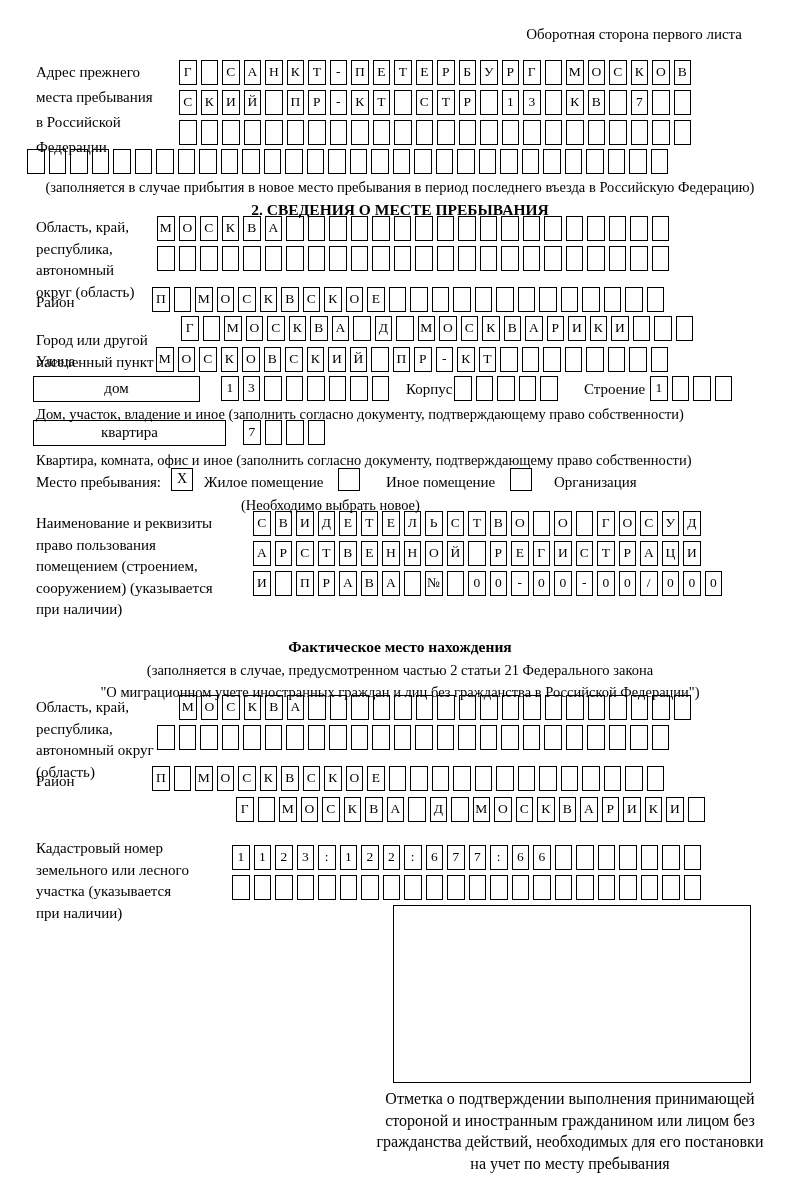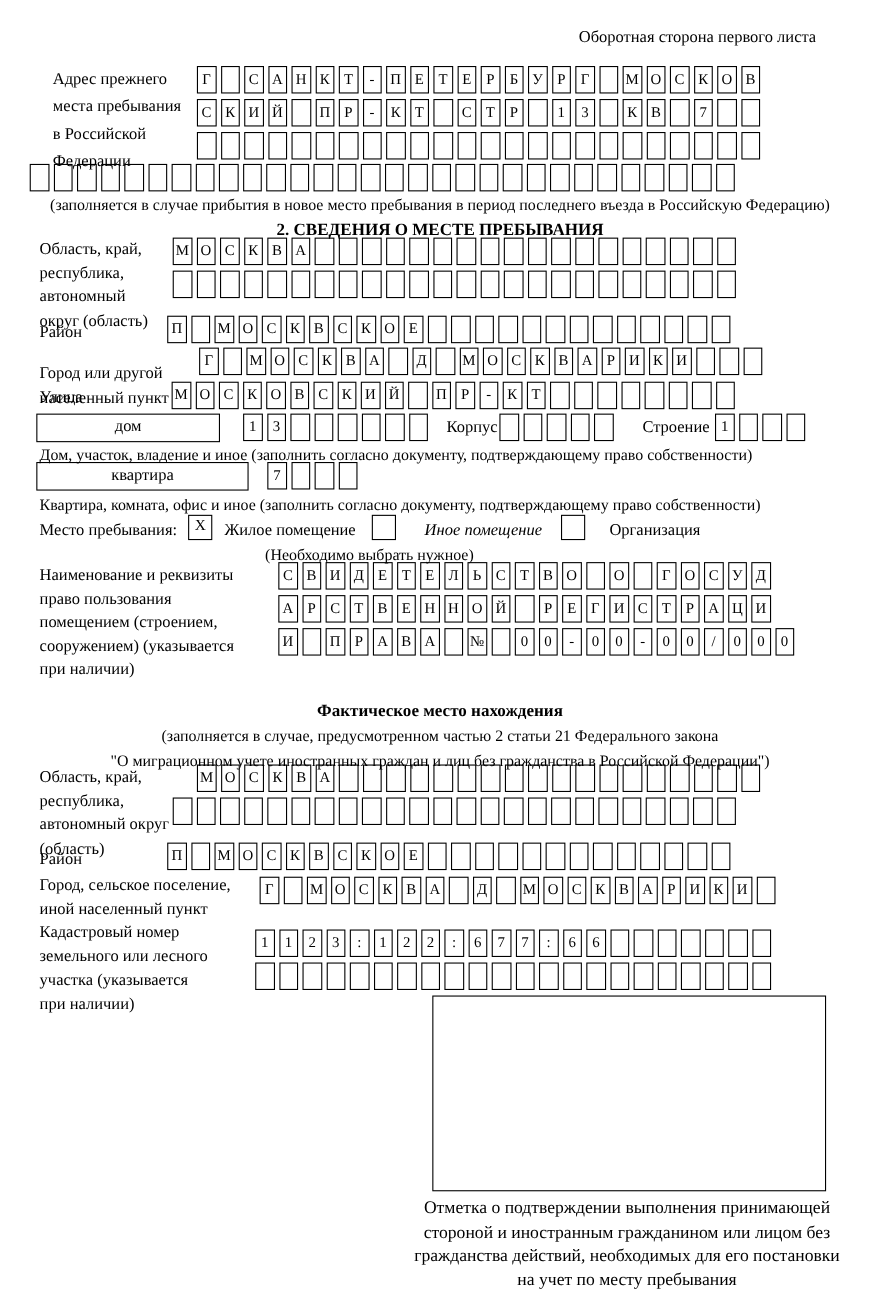--- a/index.html
+++ b/index.html
@@ -29,21 +29,21 @@
   .stampbox { position:absolute; border:1.6px solid #000; background:#fff; }
   .stampcap { position:absolute; text-align:center; font-size:16px; line-height:21.5px; }
 </style>
 </head>
 <body>
 
 <div class="page">
 
   <div class="txt" style="top:24px; right:58px;">Оборотная сторона первого листа</div>
 
-  <div class="lblblock" style="left:36px; top:60px;margin-left:12px;">
+  <div class="lblblock" style="left:36px; top:60px;">
     <div style="line-height:25px;">Адрес прежнего</div>
     <div style="line-height:25px;">места пребывания</div>
     <div style="line-height:25px;">в Российской</div>
     <div style="line-height:25px;">Федерации</div>
   </div>
   <div class="boxrow" style="left:179px; top:60px;"><span class="cbox">Г</span><span class="cbox"></span><span class="cbox">С</span><span class="cbox">А</span><span class="cbox">Н</span><span class="cbox">К</span><span class="cbox">Т</span><span class="cbox">-</span><span class="cbox">П</span><span class="cbox">Е</span><span class="cbox">Т</span><span class="cbox">Е</span><span class="cbox">Р</span><span class="cbox">Б</span><span class="cbox">У</span><span class="cbox">Р</span><span class="cbox">Г</span><span class="cbox"></span><span class="cbox">М</span><span class="cbox">О</span><span class="cbox">С</span><span class="cbox">К</span><span class="cbox">О</span><span class="cbox">В</span></div>
   <div class="boxrow" style="left:179px; top:90px;"><span class="cbox">С</span><span class="cbox">К</span><span class="cbox">И</span><span class="cbox">Й</span><span class="cbox"></span><span class="cbox">П</span><span class="cbox">Р</span><span class="cbox">-</span><span class="cbox">К</span><span class="cbox">Т</span><span class="cbox"></span><span class="cbox">С</span><span class="cbox">Т</span><span class="cbox">Р</span><span class="cbox"></span><span class="cbox">1</span><span class="cbox">3</span><span class="cbox"></span><span class="cbox">К</span><span class="cbox">В</span><span class="cbox"></span><span class="cbox">7</span><span class="cbox"></span><span class="cbox"></span></div>
   <div class="boxrow" style="left:179px; top:120px;"><span class="cbox"></span><span class="cbox"></span><span class="cbox"></span><span class="cbox"></span><span class="cbox"></span><span class="cbox"></span><span class="cbox"></span><span class="cbox"></span><span class="cbox"></span><span class="cbox"></span><span class="cbox"></span><span class="cbox"></span><span class="cbox"></span><span class="cbox"></span><span class="cbox"></span><span class="cbox"></span><span class="cbox"></span><span class="cbox"></span><span class="cbox"></span><span class="cbox"></span><span class="cbox"></span><span class="cbox"></span><span class="cbox"></span><span class="cbox"></span></div>
   <div class="boxrow" style="left:27px; top:149px;"><span class="cbox"></span><span class="cbox"></span><span class="cbox"></span><span class="cbox"></span><span class="cbox"></span><span class="cbox"></span><span class="cbox"></span><span class="cbox"></span><span class="cbox"></span><span class="cbox"></span><span class="cbox"></span><span class="cbox"></span><span class="cbox"></span><span class="cbox"></span><span class="cbox"></span><span class="cbox"></span><span class="cbox"></span><span class="cbox"></span><span class="cbox"></span><span class="cbox"></span><span class="cbox"></span><span class="cbox"></span><span class="cbox"></span><span class="cbox"></span><span class="cbox"></span><span class="cbox"></span><span class="cbox"></span><span class="cbox"></span><span class="cbox"></span><span class="cbox"></span></div>
   <div class="center note14" style="top:179px;">(заполняется в случае прибытия в новое место пребывания в период последнего въезда в Российскую Федерацию)</div>
@@ -80,24 +80,24 @@
   <div class="txt note14" style="left:36px; top:404px;">Дом, участок, владение и иное (заполнить согласно документу, подтверждающему право собственности)</div>
 
   <div class="widebox" style="left:33px; top:420px; width:193px;">квартира</div>
   <div class="boxrow" style="left:243px; top:420px;"><span class="cbox">7</span><span class="cbox"></span><span class="cbox"></span><span class="cbox"></span></div>
   <div class="txt note14" style="left:36px; top:450px;">Квартира, комната, офис и иное (заполнить согласно документу, подтверждающему право собственности)</div>
 
   <div class="txt" style="left:36px; top:472px;">Место пребывания:</div>
   <div class="checkbox" style="left:171px; top:468px;">X</div>
   <div class="txt" style="left:204px; top:472px;">Жилое помещение</div>
   <div class="checkbox" style="left:338px; top:468px;"></div>
-  <div class="txt" style="left:386px; top:472px;font-style:italic;">Иное помещение</div>
+  <div class="txt" style="left:386px; top:472px;">Иное помещение</div>
   <div class="checkbox" style="left:510px; top:468px;"></div>
   <div class="txt" style="left:554px; top:472px;">Организация</div>
-  <div class="txt note14" style="left:241px; top:495px;">(Необходимо выбрать нужное)</div>
+  <div class="txt note14" style="left:241px; top:495px;">(Необходимо выбрать новое)</div>
 
   <div class="lblblock" style="left:36px; top:513px;">
     <div>Наименование и реквизиты</div>
     <div>право пользования</div>
     <div>помещением (строением,</div>
     <div>сооружением) (указывается</div>
     <div>при наличии)</div>
   </div>
   <div class="boxrow" style="left:253px; top:511px;"><span class="cbox">С</span><span class="cbox">В</span><span class="cbox">И</span><span class="cbox">Д</span><span class="cbox">Е</span><span class="cbox">Т</span><span class="cbox">Е</span><span class="cbox">Л</span><span class="cbox">Ь</span><span class="cbox">С</span><span class="cbox">Т</span><span class="cbox">В</span><span class="cbox">О</span><span class="cbox"></span><span class="cbox">О</span><span class="cbox"></span><span class="cbox">Г</span><span class="cbox">О</span><span class="cbox">С</span><span class="cbox">У</span><span class="cbox">Д</span></div>
   <div class="boxrow" style="left:253px; top:541px;"><span class="cbox">А</span><span class="cbox">Р</span><span class="cbox">С</span><span class="cbox">Т</span><span class="cbox">В</span><span class="cbox">Е</span><span class="cbox">Н</span><span class="cbox">Н</span><span class="cbox">О</span><span class="cbox">Й</span><span class="cbox"></span><span class="cbox">Р</span><span class="cbox">Е</span><span class="cbox">Г</span><span class="cbox">И</span><span class="cbox">С</span><span class="cbox">Т</span><span class="cbox">Р</span><span class="cbox">А</span><span class="cbox">Ц</span><span class="cbox">И</span></div>
@@ -112,24 +112,20 @@
     <div>республика,</div>
     <div>автономный округ</div>
     <div>(область)</div>
   </div>
   <div class="boxrow" style="left:179px; top:695px;"><span class="cbox">М</span><span class="cbox">О</span><span class="cbox">С</span><span class="cbox">К</span><span class="cbox">В</span><span class="cbox">А</span><span class="cbox"></span><span class="cbox"></span><span class="cbox"></span><span class="cbox"></span><span class="cbox"></span><span class="cbox"></span><span class="cbox"></span><span class="cbox"></span><span class="cbox"></span><span class="cbox"></span><span class="cbox"></span><span class="cbox"></span><span class="cbox"></span><span class="cbox"></span><span class="cbox"></span><span class="cbox"></span><span class="cbox"></span><span class="cbox"></span></div>
   <div class="boxrow" style="left:157px; top:725px;"><span class="cbox"></span><span class="cbox"></span><span class="cbox"></span><span class="cbox"></span><span class="cbox"></span><span class="cbox"></span><span class="cbox"></span><span class="cbox"></span><span class="cbox"></span><span class="cbox"></span><span class="cbox"></span><span class="cbox"></span><span class="cbox"></span><span class="cbox"></span><span class="cbox"></span><span class="cbox"></span><span class="cbox"></span><span class="cbox"></span><span class="cbox"></span><span class="cbox"></span><span class="cbox"></span><span class="cbox"></span><span class="cbox"></span><span class="cbox"></span></div>
 
   <div class="txt" style="left:36px; top:771px;">Район</div>
   <div class="boxrow" style="left:152px; top:766px;"><span class="cbox">П</span><span class="cbox"></span><span class="cbox">М</span><span class="cbox">О</span><span class="cbox">С</span><span class="cbox">К</span><span class="cbox">В</span><span class="cbox">С</span><span class="cbox">К</span><span class="cbox">О</span><span class="cbox">Е</span><span class="cbox"></span><span class="cbox"></span><span class="cbox"></span><span class="cbox"></span><span class="cbox"></span><span class="cbox"></span><span class="cbox"></span><span class="cbox"></span><span class="cbox"></span><span class="cbox"></span><span class="cbox"></span><span class="cbox"></span><span class="cbox"></span></div>
 
-  <div class="lblblock" style="left:36px; top:795px;">
-    <div>Город, сельское поселение,</div>
-    <div>иной населенный пункт</div>
-  </div>
   <div class="boxrow" style="left:236px; top:797px;"><span class="cbox">Г</span><span class="cbox"></span><span class="cbox">М</span><span class="cbox">О</span><span class="cbox">С</span><span class="cbox">К</span><span class="cbox">В</span><span class="cbox">А</span><span class="cbox"></span><span class="cbox">Д</span><span class="cbox"></span><span class="cbox">М</span><span class="cbox">О</span><span class="cbox">С</span><span class="cbox">К</span><span class="cbox">В</span><span class="cbox">А</span><span class="cbox">Р</span><span class="cbox">И</span><span class="cbox">К</span><span class="cbox">И</span><span class="cbox"></span></div>
 
   <div class="lblblock" style="left:36px; top:838px;">
     <div>Кадастровый номер</div>
     <div>земельного или лесного</div>
     <div>участка (указывается</div>
     <div>при наличии)</div>
   </div>
   <div class="boxrow" style="left:232px; top:845px;"><span class="cbox">1</span><span class="cbox">1</span><span class="cbox">2</span><span class="cbox">3</span><span class="cbox">:</span><span class="cbox">1</span><span class="cbox">2</span><span class="cbox">2</span><span class="cbox">:</span><span class="cbox">6</span><span class="cbox">7</span><span class="cbox">7</span><span class="cbox">:</span><span class="cbox">6</span><span class="cbox">6</span><span class="cbox"></span><span class="cbox"></span><span class="cbox"></span><span class="cbox"></span><span class="cbox"></span><span class="cbox"></span><span class="cbox"></span></div>
   <div class="boxrow" style="left:232px; top:875px;"><span class="cbox"></span><span class="cbox"></span><span class="cbox"></span><span class="cbox"></span><span class="cbox"></span><span class="cbox"></span><span class="cbox"></span><span class="cbox"></span><span class="cbox"></span><span class="cbox"></span><span class="cbox"></span><span class="cbox"></span><span class="cbox"></span><span class="cbox"></span><span class="cbox"></span><span class="cbox"></span><span class="cbox"></span><span class="cbox"></span><span class="cbox"></span><span class="cbox"></span><span class="cbox"></span><span class="cbox"></span></div>

